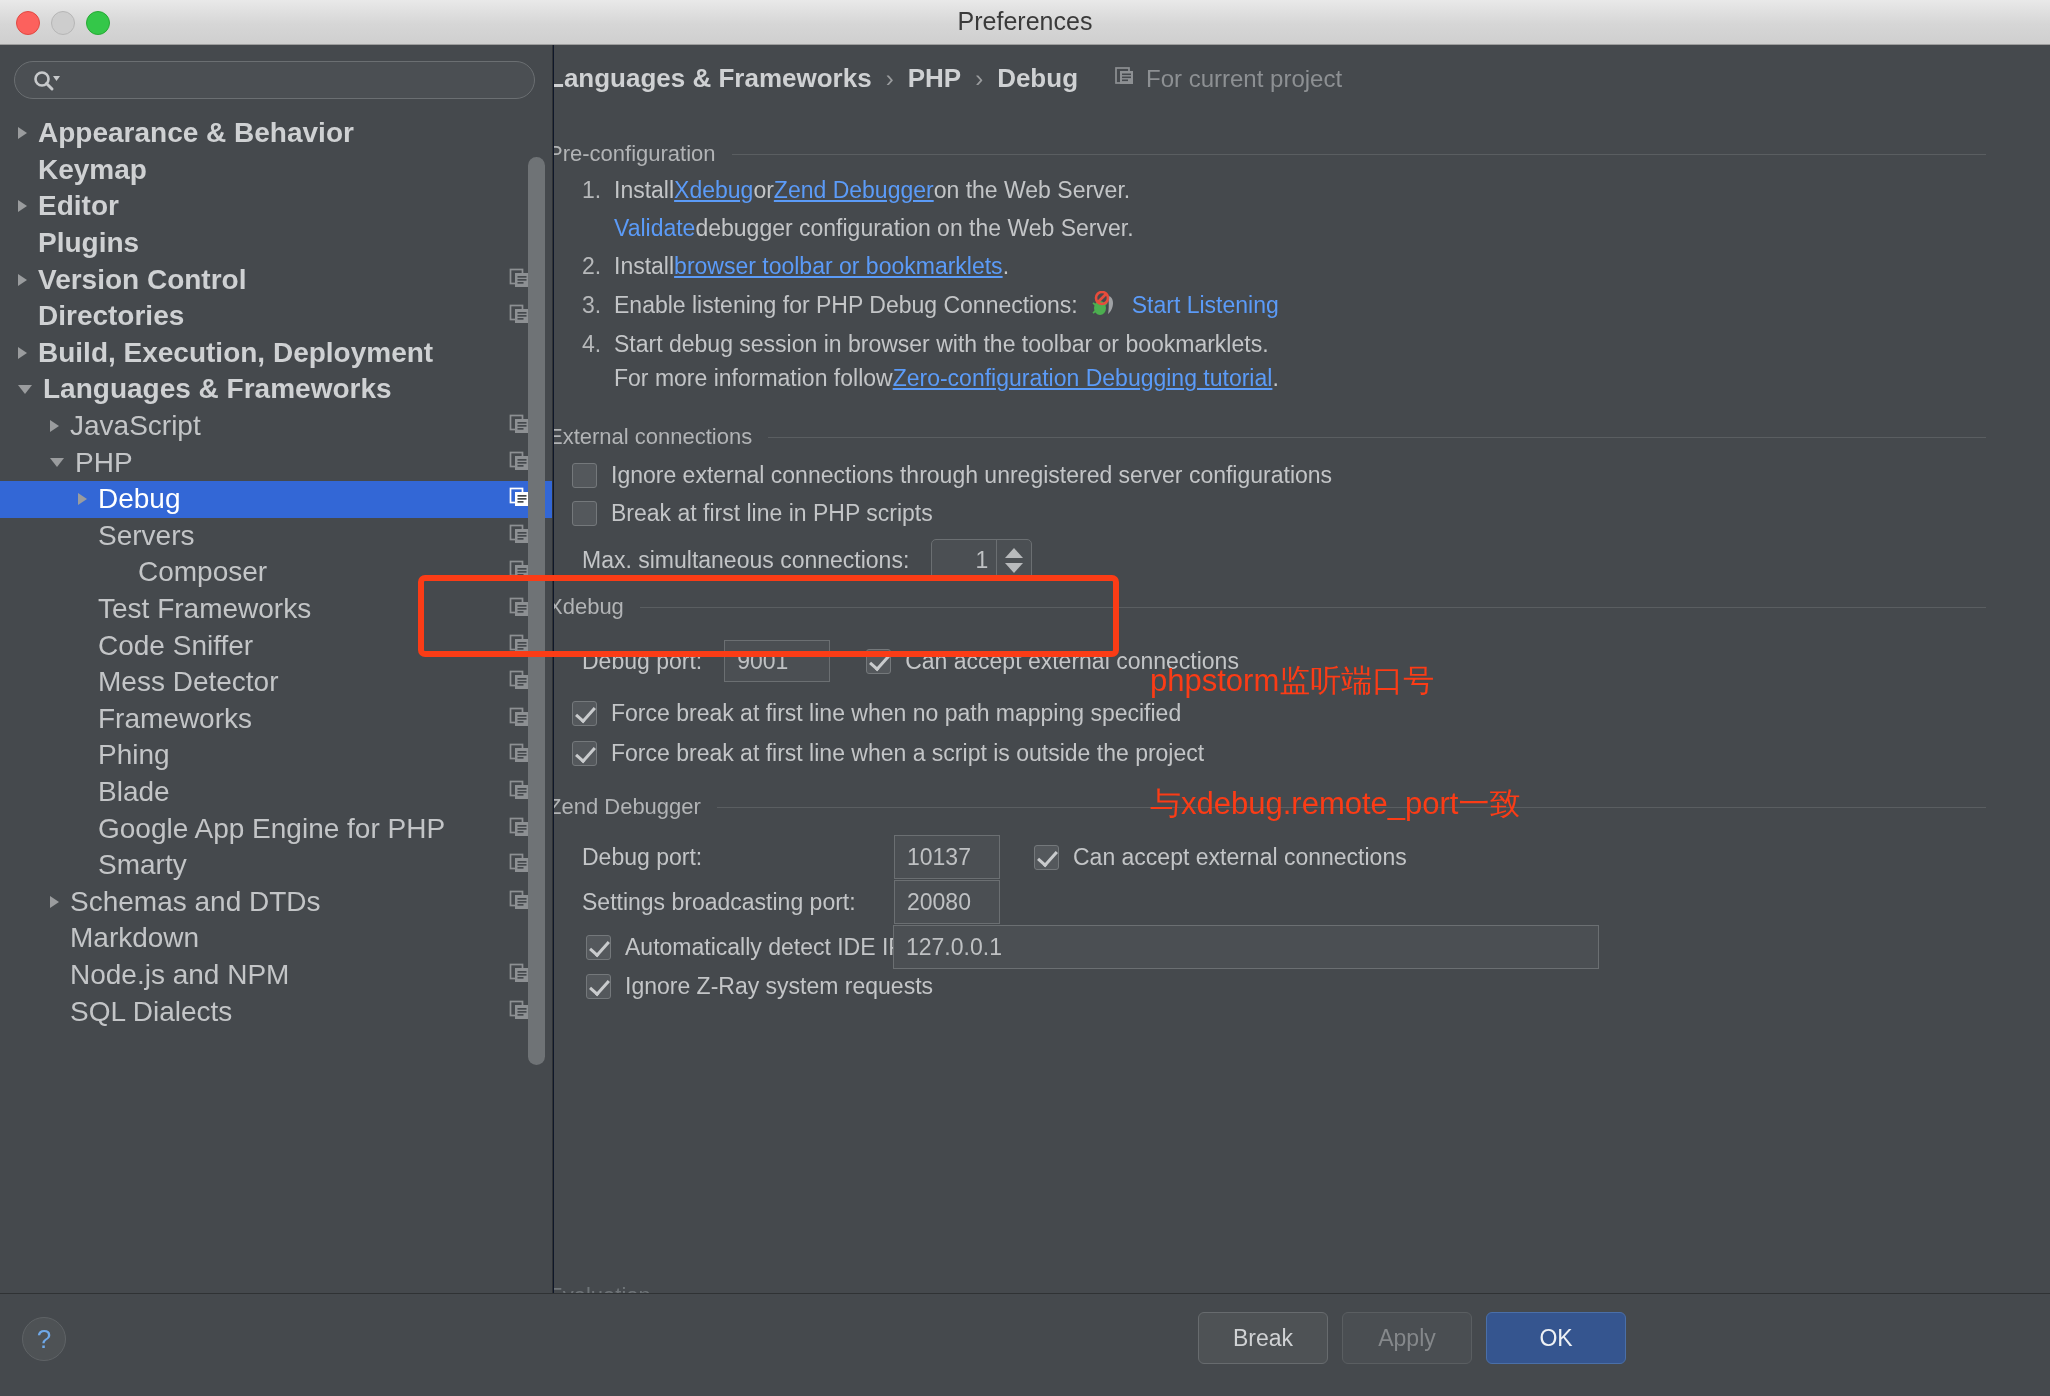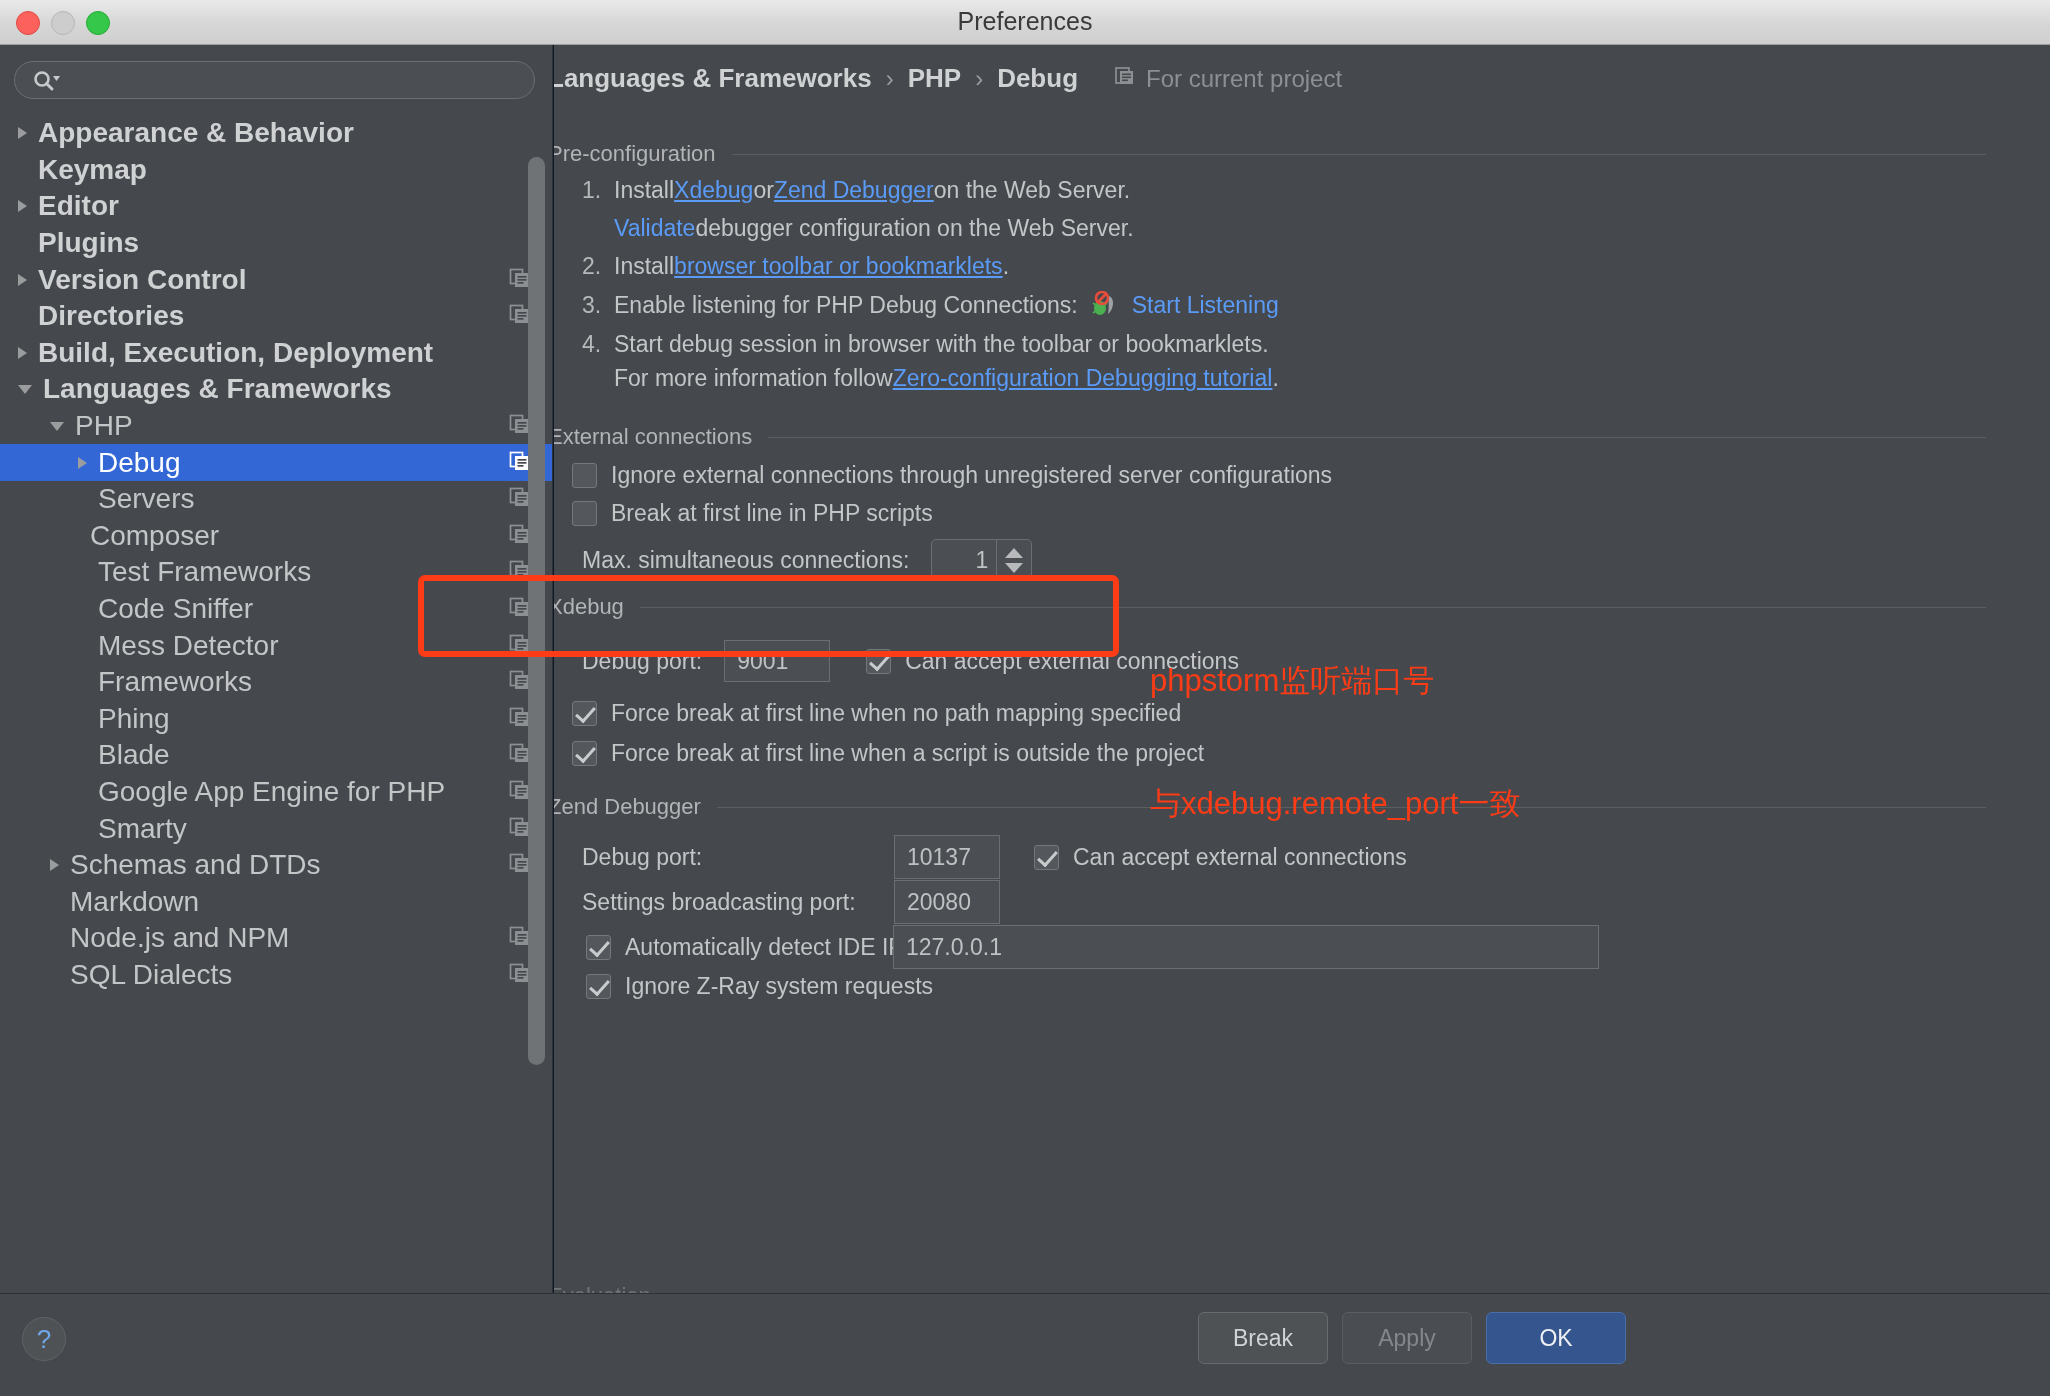--- a/index.html
+++ b/index.html
@@ -376,20 +376,31 @@
         </div>
         <div class="trow bold" style="padding-left: 18px;">
           <span class="arrow "></span>
           <span class="tlabel">Build, Execution, Deployment</span>
         </div>
         <div class="trow bold" style="padding-left: 18px;">
           <span class="arrow down"></span>
           <span class="tlabel">Languages &amp; Frameworks</span>
         </div>
         <div class="trow" style="padding-left: 50px;">
+          <span class="arrow "></span>
+          <span class="tlabel">JavaScript</span>
+          <span class="copy-icon"><svg width="22" height="22" viewBox="0 0 22 22">
+              <rect x="1.5" y="2.5" width="12" height="14" fill="none" stroke="currentColor" stroke-width="1.7"></rect>
+              <rect x="6" y="6" width="14" height="14" fill="currentColor"></rect>
+              <rect x="8.5" y="9" width="9" height="1.7" fill="#45494d"></rect>
+              <rect x="8.5" y="12" width="9" height="1.7" fill="#45494d"></rect>
+              <rect x="8.5" y="15" width="6" height="1.7" fill="#45494d"></rect>
+            </svg></span>
+        </div>
+        <div class="trow" style="padding-left: 50px;">
           <span class="arrow down"></span>
           <span class="tlabel">PHP</span>
           <span class="copy-icon"><svg width="22" height="22" viewBox="0 0 22 22">
               <rect x="1.5" y="2.5" width="12" height="14" fill="none" stroke="currentColor" stroke-width="1.7"></rect>
               <rect x="6" y="6" width="14" height="14" fill="currentColor"></rect>
               <rect x="8.5" y="9" width="9" height="1.7" fill="#45494d"></rect>
               <rect x="8.5" y="12" width="9" height="1.7" fill="#45494d"></rect>
               <rect x="8.5" y="15" width="6" height="1.7" fill="#45494d"></rect>
             </svg></span>
         </div>
@@ -408,21 +419,21 @@
           <span class="arrow none"></span>
           <span class="tlabel">Servers</span>
           <span class="copy-icon"><svg width="22" height="22" viewBox="0 0 22 22">
               <rect x="1.5" y="2.5" width="12" height="14" fill="none" stroke="currentColor" stroke-width="1.7"></rect>
               <rect x="6" y="6" width="14" height="14" fill="currentColor"></rect>
               <rect x="8.5" y="9" width="9" height="1.7" fill="#45494d"></rect>
               <rect x="8.5" y="12" width="9" height="1.7" fill="#45494d"></rect>
               <rect x="8.5" y="15" width="6" height="1.7" fill="#45494d"></rect>
             </svg></span>
         </div>
-        <div class="trow" style="padding-left: 70px;">
+        <div class="trow" style="padding-left: 118px;">
           <span class="arrow none"></span>
           <span class="tlabel">Composer</span>
           <span class="copy-icon"><svg width="22" height="22" viewBox="0 0 22 22">
               <rect x="1.5" y="2.5" width="12" height="14" fill="none" stroke="currentColor" stroke-width="1.7"></rect>
               <rect x="6" y="6" width="14" height="14" fill="currentColor"></rect>
               <rect x="8.5" y="9" width="9" height="1.7" fill="#45494d"></rect>
               <rect x="8.5" y="12" width="9" height="1.7" fill="#45494d"></rect>
               <rect x="8.5" y="15" width="6" height="1.7" fill="#45494d"></rect>
             </svg></span>
         </div>

